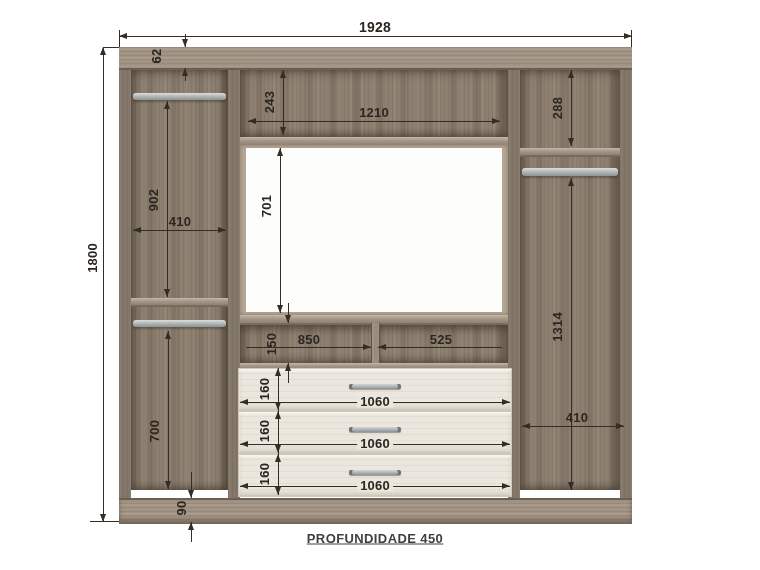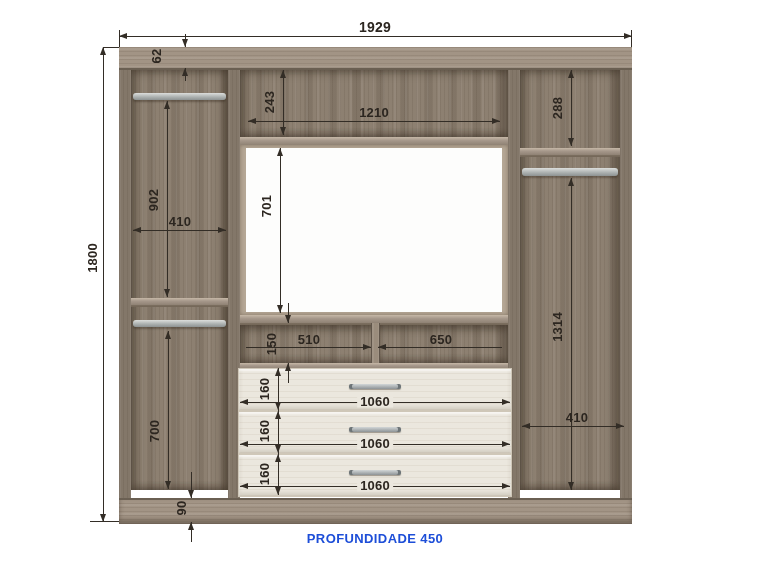--- a/index.html
+++ b/index.html
@@ -67,22 +67,22 @@
   .ah-left{border-width:3px 8px 3px 0;border-right-color:var(--ink);}
   .ah-right{border-width:3px 0 3px 8px;border-left-color:var(--ink);}
   .dim{
     position:absolute;color:#2c2620;font-weight:bold;font-size:13px;line-height:1;
     transform:translate(-50%,-50%);white-space:nowrap;letter-spacing:.2px;
   }
   .dim.rot{transform:translate(-50%,-50%) rotate(-90deg);}
   .dim.big{font-size:14px;}
   .dim.on-drawer{background:#ebe7de;padding:0 3px;}
   .footer{
-    position:absolute;color:#1d4ed8;font-weight:bold;font-size:13px;letter-spacing:.4px;
-    transform:translate(-50%,-50%);white-space:nowrap;
+    position:absolute;color:#404040;font-weight:bold;font-size:13px;letter-spacing:.4px;
+    transform:translate(-50%,-50%);white-space:nowrap;text-decoration:underline;
   }
 </style>
 </head>
 <body>
 
 <div id="canvas">
 
   <div class="abs grain-v compartment" style="left:131px;top:66px;width:97px;height:424px;"></div>
   <div class="abs grain-v compartment" style="left:520px;top:66px;width:100px;height:424px;"></div>
   <div class="abs grain-v compartment" style="left:240px;top:66px;width:268px;height:71px;"></div>
@@ -124,21 +124,21 @@
       <div class="handle" style="top:15px;"></div>
     </div>
   </div>
 
   <div>
     <div class="dl" style="left:119px;top:30px;width:1px;height:17px;"></div>
     <div class="dl" style="left:631px;top:30px;width:1px;height:17px;"></div>
     <div class="dl" style="left:119px;top:36px;width:513px;height:1px;"></div>
     <div class="ah ah-left" style="left:119px;top:33px;"></div>
     <div class="ah ah-right" style="left:624px;top:33px;"></div>
-    <span class="dim big" style="left:375px;top:27px;">1929</span>
+    <span class="dim big" style="left:375px;top:27px;">1928</span>
   </div>
 
   <div>
     <div class="dl" style="left:103px;top:47px;width:16px;height:1px;"></div>
     <div class="dl" style="left:90px;top:521px;width:29px;height:1px;"></div>
     <div class="dl" style="left:103px;top:47px;width:1px;height:475px;"></div>
     <div class="ah ah-up" style="left:100px;top:47px;"></div>
     <div class="ah ah-down" style="left:100px;top:514px;"></div>
     <span class="dim rot" style="left:92px;top:258px;">1800</span>
   </div>
@@ -206,22 +206,22 @@
     <div class="dl" style="left:288px;top:363px;width:1px;height:20px;"></div>
     <div class="ah ah-up" style="left:285px;top:363px;"></div>
     <span class="dim rot" style="left:271px;top:344px;">150</span>
   </div>
 
   <div>
     <div class="dl" style="left:246px;top:347px;width:125px;height:1px;"></div>
     <div class="ah ah-right" style="left:363px;top:344px;"></div>
     <div class="dl" style="left:378px;top:347px;width:124px;height:1px;"></div>
     <div class="ah ah-left" style="left:378px;top:344px;"></div>
-    <span class="dim" style="left:309px;top:339px;">510</span>
-    <span class="dim" style="left:441px;top:339px;">650</span>
+    <span class="dim" style="left:309px;top:339px;">850</span>
+    <span class="dim" style="left:441px;top:339px;">525</span>
   </div>
 
   <div>
     <div class="dl" style="left:168px;top:331px;width:1px;height:158px;"></div>
     <div class="ah ah-up" style="left:165px;top:331px;"></div>
     <div class="ah ah-down" style="left:165px;top:481px;"></div>
     <span class="dim rot" style="left:154px;top:431px;">700</span>
   </div>
 
   <div>

